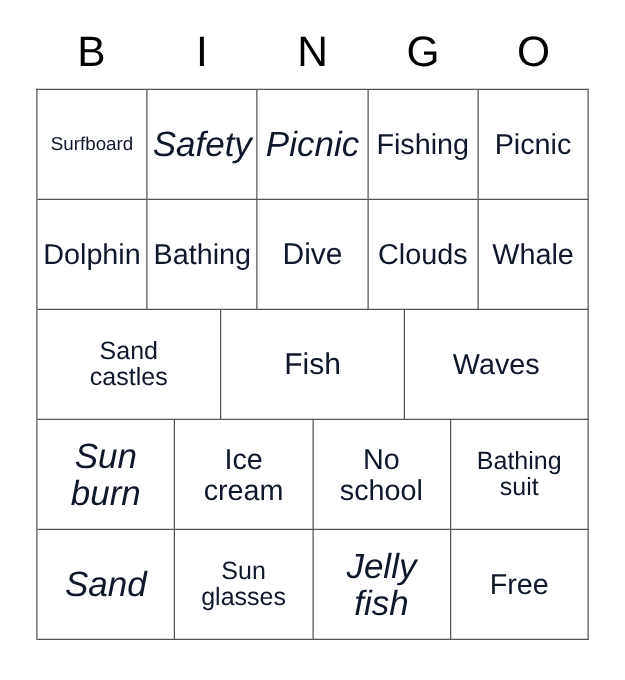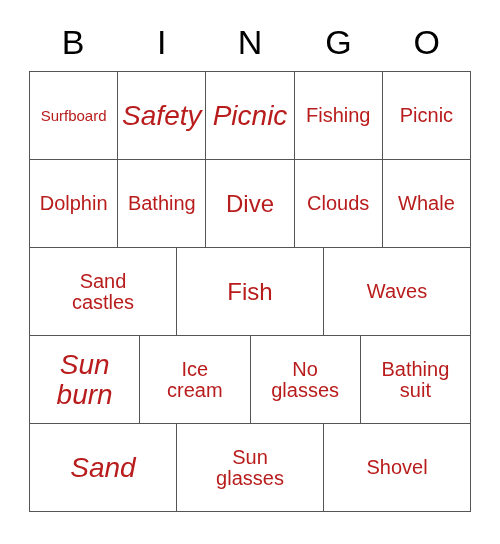--- a/index.html
+++ b/index.html
@@ -56,27 +56,27 @@
     align-items: center;
     justify-content: center;
     text-align: center;
     padding: 0 2px;
     overflow: hidden;
   }
   .cell-text {
     display: block;
     width: 100%;
     line-height: 1.05;
-    color: #b91c1c;
+    color: #0f172a;
     white-space: pre-line;
   }
   
   .fs-xs { font-size: 15px; }
   .fs-s  { font-size: 20px; }
-  .fs-m  { font-size: 20px; }
+  .fs-m  { font-size: 23px; }
   .fs-l  { font-size: 28px; font-style: italic; }
   .fs-xl { font-size: 24px; }
 </style>
 </head>
 <body>
 
 <div id="card">
 
   <div id="header-row">
     <div class="header-cell">B</div>
@@ -141,35 +141,39 @@
       <div class="cell">
           <span class="cell-text fs-l">Sun
 burn</span>
         </div>
       <div class="cell">
           <span class="cell-text fs-m">Ice
 cream</span>
         </div>
       <div class="cell">
           <span class="cell-text fs-m">No
-glasses</span>
+school</span>
         </div>
       <div class="cell">
           <span class="cell-text fs-s">Bathing
 suit</span>
         </div>
     </div>
 
     <div class="grid-row">
       <div class="cell">
           <span class="cell-text fs-l">Sand</span>
         </div>
       <div class="cell">
           <span class="cell-text fs-s">Sun
 glasses</span>
         </div>
       <div class="cell">
-          <span class="cell-text fs-m">Shovel</span>
+          <span class="cell-text fs-l">Jelly
+fish</span>
+        </div>
+      <div class="cell">
+          <span class="cell-text fs-m">Free</span>
         </div>
     </div>
 
   </div>
 </div>
 
 </body></html>

